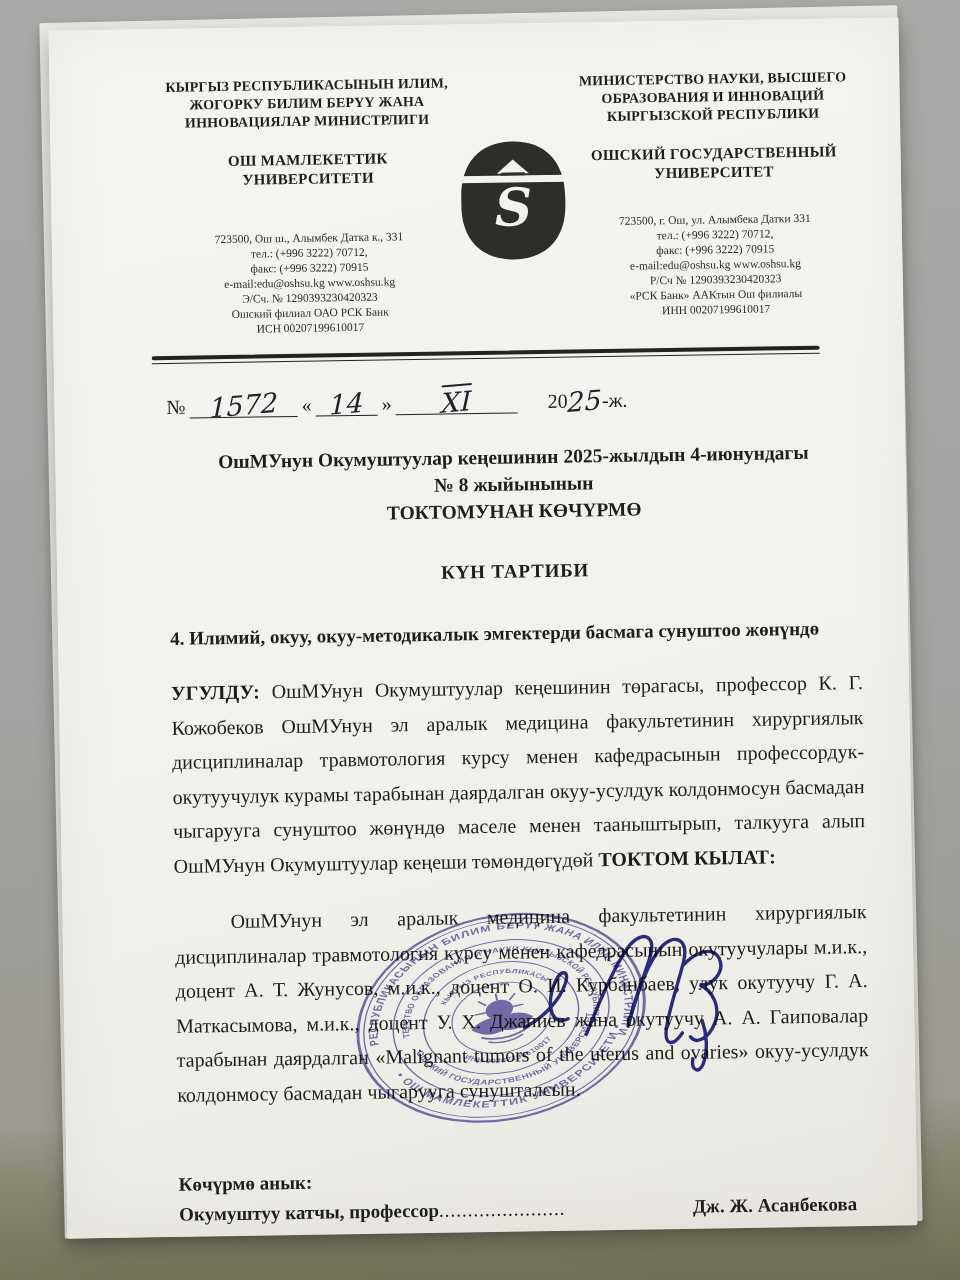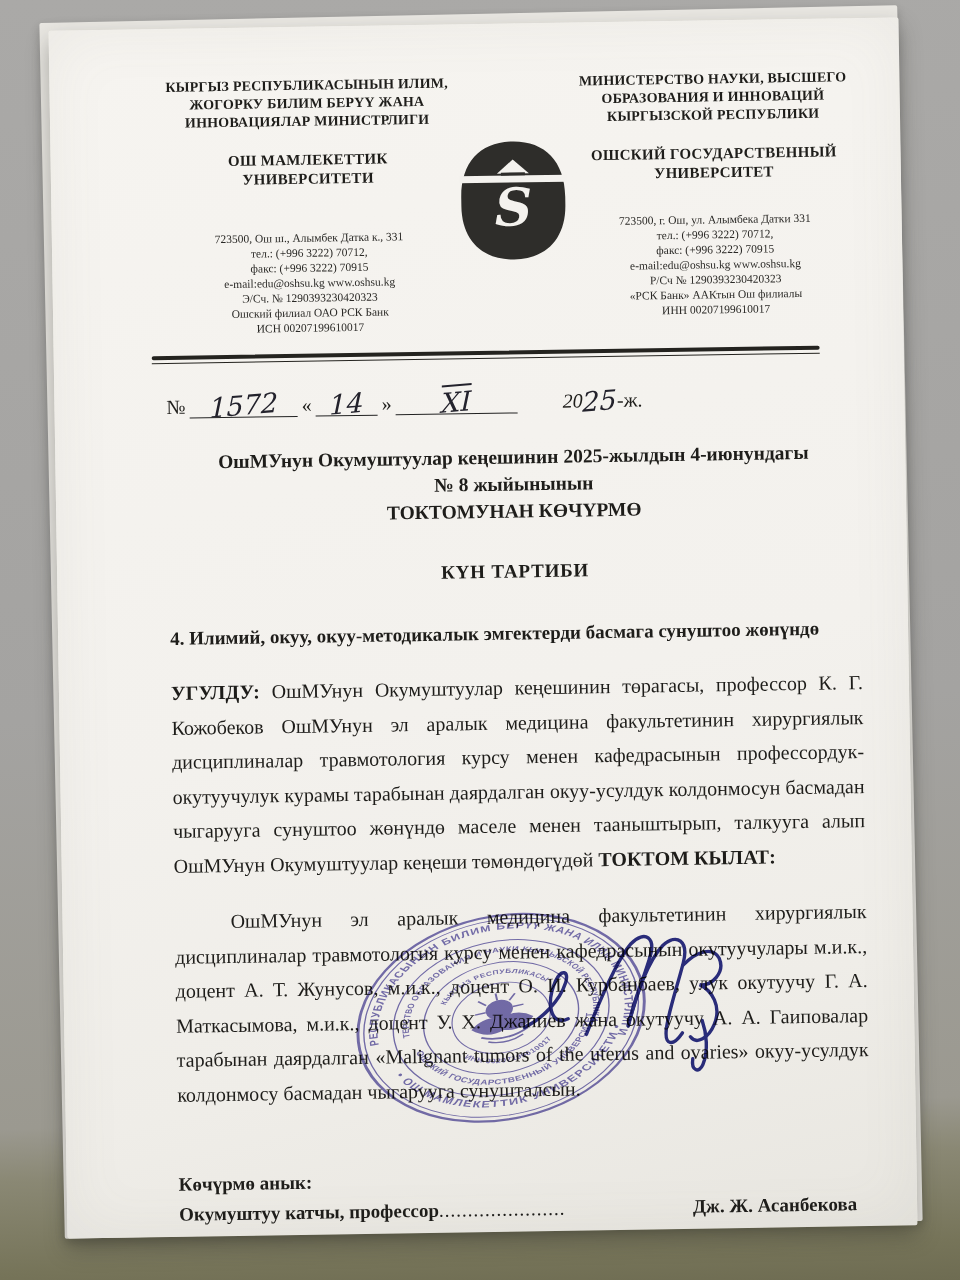--- a/index.html
+++ b/index.html
@@ -37,21 +37,21 @@
   .rule .thick{height:4px;background:#24231f;border-radius:2px;}
   .rule .thin{height:1.6px;background:#24231f;margin-top:2.5px;}
 
   
   .refline{margin-top:32px;font-size:20px;display:flex;align-items:flex-end;white-space:nowrap;}
   .blank{border-bottom:1.8px solid #222;display:inline-flex;justify-content:center;align-items:flex-end;margin:0 4px;}
   .hand{font-family:"DejaVu Serif",serif;font-style:italic;font-size:27px;line-height:22px;color:#23222c;
         display:inline-block;transform:rotate(-4deg) skewX(-6deg);}
   .b-num{min-width:108px;} .b-day{min-width:62px;} .b-mon{min-width:122px;} 
   .mon-hand{text-decoration:overline;}
-  .year{margin-left:41px;font-style:italic;}
+  .year{margin-left:26px;}
 
   
   .title-block{text-align:center;margin-top:30px;font-weight:bold;font-size:19.5px;line-height:27px;}
   .agenda-head{text-align:center;font-weight:bold;font-size:19px;letter-spacing:.8px;margin-top:36px;}
   .agenda-item{font-weight:bold;font-size:19px;margin-top:40px;}
 
   
   .para{font-size:20px;line-height:34.5px;text-align:justify;margin-top:26px;}
   .para .lead,.para .tail{font-weight:bold;}
   .para2{text-indent:56px;margin-top:22px;}

